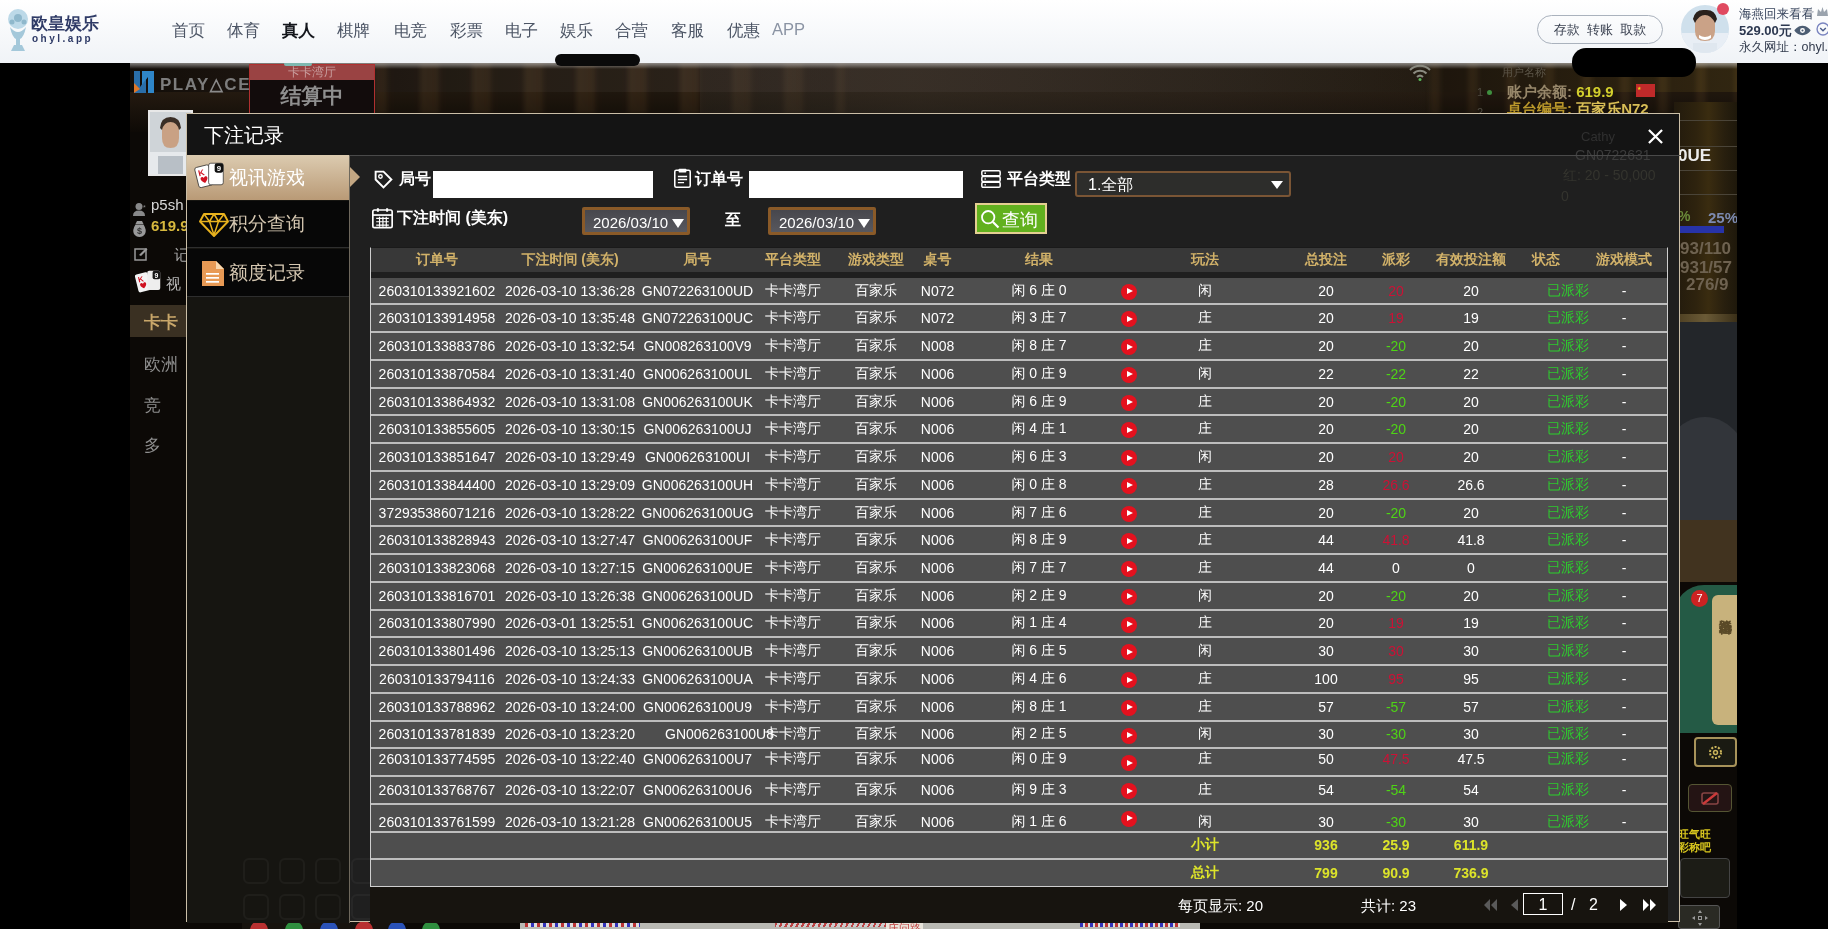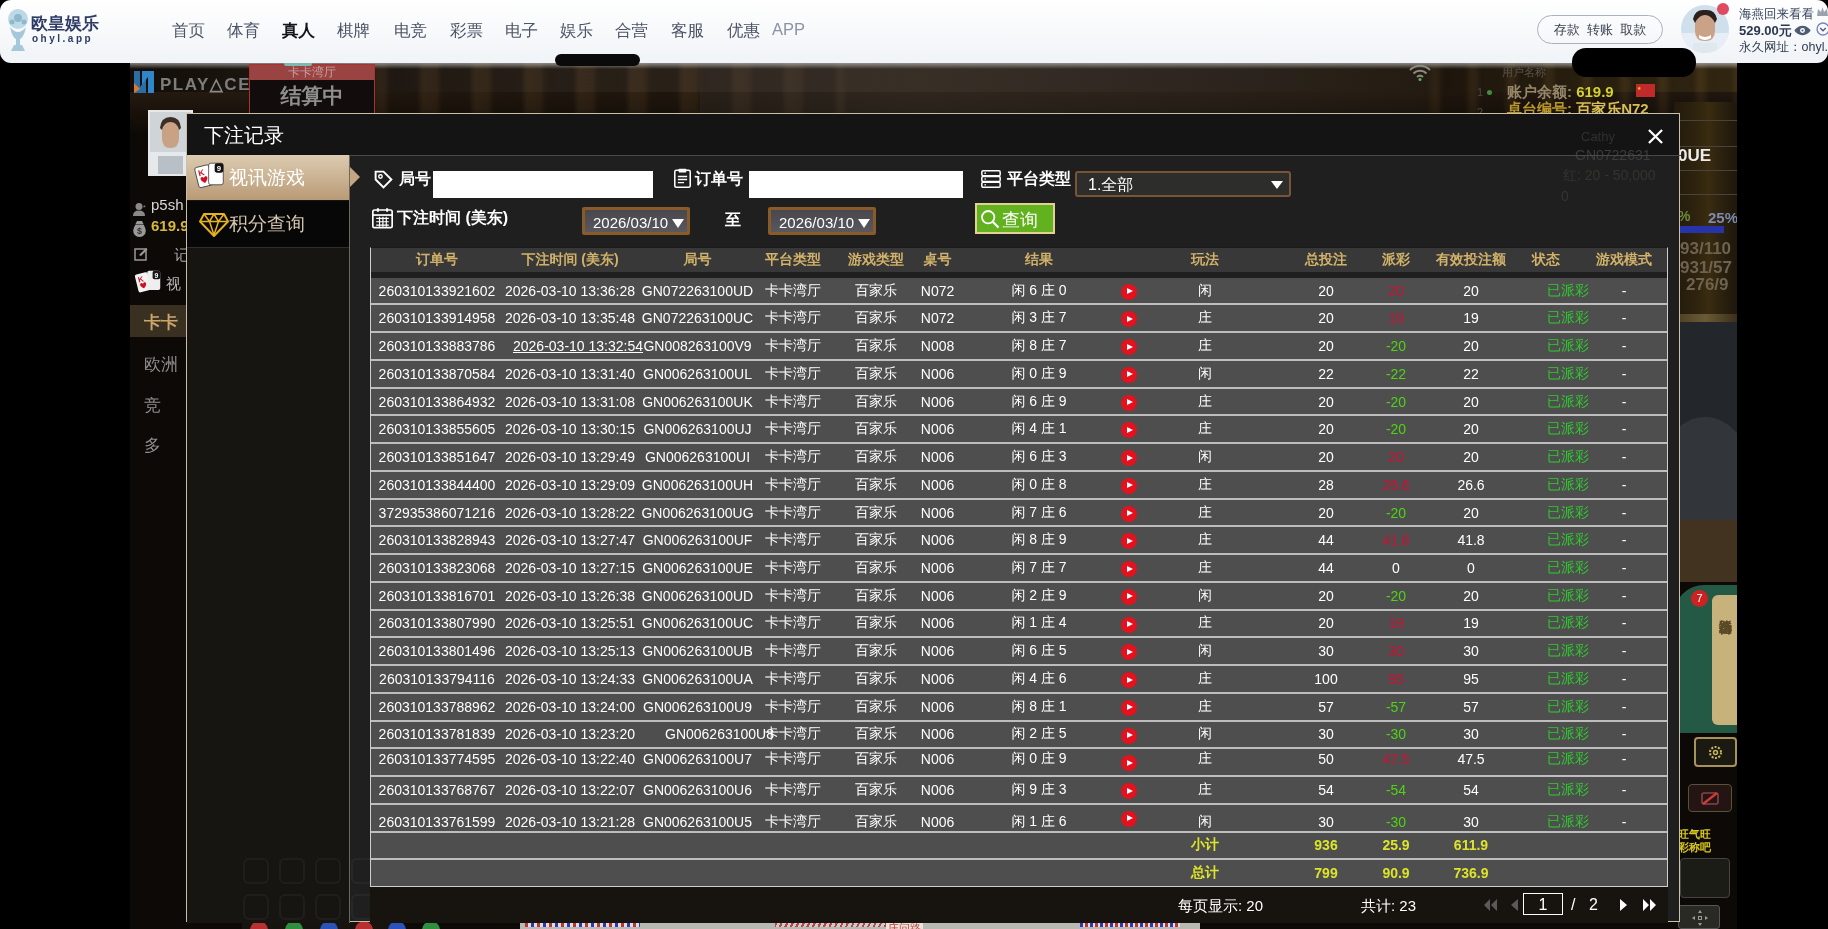--- a/index.html
+++ b/index.html
@@ -2,21 +2,21 @@
 <html><head>
 <meta charset="utf-8">
 <style>
   * { margin:0; padding:0; box-sizing:border-box; }
   html,body { width:1828px; height:929px; overflow:hidden; background:#000; font-family:"Liberation Sans", sans-serif; }
   .abs { position:absolute; }
   #stage { position:relative; width:1828px; height:929px; }
 
   
   #hdr { position:absolute; left:0; top:0; width:1828px; height:63px;
-    background:linear-gradient(#ffffff, #f0f3f7); z-index:30;border-radius:11px; }
+    background:linear-gradient(#ffffff, #f0f3f7); z-index:30; }
   .nav { position:absolute; top:20px; font-size:16.5px; color:#4c5565; }
   .logo-txt { position:absolute; left:31px; top:12px; font-size:17px; font-weight:bold; color:#2e3a66; }
   .logo-sub { position:absolute; left:32px; top:33px; font-size:10px; font-weight:bold; color:#2e3a66; letter-spacing:2.5px;}
 
   
   #game { position:absolute; left:130px; top:62px; width:1607px; height:867px; background:#0c0906; overflow:hidden; z-index:1;}
   .gtop { position:absolute; left:0; top:0; width:1607px; height:52px;
      background:linear-gradient(90deg,#120d08 0%, #1c1510 8%, #2c231a 25%, #332820 40%, #2e241c 55%, #271f16 70%, #221a10 82%, #302512 92%, #3a2d14 100%);}
   .gtop2 { position:absolute; left:0; top:30px; width:1607px; height:40px;
      background:linear-gradient(#241a10, #0e0a06);}
@@ -292,20 +292,30 @@
           <text x="26.5" y="10" font-size="9" font-weight="bold" fill="#fff" font-family="Liberation Sans">9</text>
         </svg>
       </div>
       <div class="tab" id="tab2">
           <div class="lbl">积分查询</div>
         <svg class="abs" style="left:12px;top:12px" width="30" height="24" viewBox="0 0 30 24">
           <path d="M5 1 L25 1 L29 8.5 L15 23 L1 8.5 Z" fill="none" stroke="#e8b21e" stroke-width="1.9" stroke-linejoin="round"></path>
           <path d="M1 8.5 L29 8.5 M5 1 L10.5 8.5 L15 1 L19.5 8.5 L25 1 M10.5 8.5 L15 22 L19.5 8.5" fill="none" stroke="#e8b21e" stroke-width="1.5" stroke-linejoin="round"></path>
         </svg>
       </div>
+      <div class="tab" id="tab3">
+          <div class="lbl">额度记录</div>
+        <svg class="abs" style="left:14px;top:11px" width="24" height="27" viewBox="0 0 24 27">
+          <path d="M1 1 L15 1 L23 9 L23 26 L1 26 Z" fill="#e89a55"></path>
+          <path d="M15 1 L15 9 L23 9 Z" fill="#f8d8b0"></path>
+          <rect x="5" y="13" width="13" height="1.7" fill="#fff"></rect>
+            <rect x="5" y="17" width="13" height="1.7" fill="#fff"></rect>
+            <rect x="5" y="21" width="13" height="1.7" fill="#fff"></rect>
+        </svg>
+      </div>
     </div>
 
     <div id="content"></div>
     <div class="abs" style="left:56px; top:744px; width:260px; height:64px; opacity:0.08;">
       <div class="abs" style="left:0; top:0; width:26px; height:26px; border:2px solid #888; border-radius:6px;"></div>
       <div class="abs" style="left:36px; top:0; width:26px; height:26px; border:2px solid #888; border-radius:6px;"></div>
       <div class="abs" style="left:72px; top:0; width:26px; height:26px; border:2px solid #888; border-radius:6px;"></div>
       <div class="abs" style="left:108px; top:0; width:26px; height:26px; border:2px solid #888; border-radius:6px;"></div>
       <div class="abs" style="left:0; top:36px; width:26px; height:26px; border:2px solid #888; border-radius:6px;"></div>
       <div class="abs" style="left:36px; top:36px; width:26px; height:26px; border:2px solid #888; border-radius:6px;"></div>
@@ -350,21 +360,21 @@
       <div class="flabel" style="left:210px; top:94px;">下注时间 (美东)</div>
       <div class="fselect dsel" style="left:395px; top:93px; width:108px; height:28px;">
           <span class="v" style="left:8px;top:4px;">2026/03/10</span>
           <span class="darr"></span>
         </div>
       <div class="flabel" style="left:538px; top:96px;">至</div>
       <div class="fselect dsel" style="left:581px; top:93px; width:108px; height:28px;">
           <span class="v" style="left:8px;top:4px;">2026/03/10</span>
           <span class="darr"></span>
         </div>
-      <div id="qbtn" style="left:788px; top:89px; width:80px; height:31px;">
+      <div id="qbtn" style="left:788px; top:89px; width:72px; height:31px;">
         <svg class="abs" style="left:3px;top:4px" width="20" height="20" viewBox="0 0 20 20">
             <circle cx="8.2" cy="8.2" r="6.2" fill="none" stroke="#fff" stroke-width="1.8"></circle>
             <path d="M13 13 L18.5 18.5" stroke="#fff" stroke-width="2.2"></path>
           </svg>
         <span style="position:absolute; left:25px; top:3px;">查询</span>
       </div>
 
       <div id="tbl">
           <div class="trow thead" style="top:0; height:27.73913043478261px">
             <div class="tcell" style="left:0px; width:132px;">订单号</div>
@@ -408,21 +418,21 @@
             <div class="pbtn" style="left:750px"></div>
             <div class="tcell" style="left:788px; width:92px;">庄</div>
             <div class="tcell" style="left:900px; width:110px;">20</div>
             <div class="tcell" style="left:990px; width:70px;"><span class="red">19</span></div>
             <div class="tcell" style="left:1060px; width:80px;">19</div>
             <div class="tcell" style="left:1140px; width:70px;"><span class="pay">已派彩</span></div>
             <div class="tcell" style="left:1210px; width:86px;">-</div>
           </div>
           <div class="trow tdata" style="top:83.21739130434783px; height:27.73913043478261px; ">
             <div class="tcell" style="left:0px; width:132px;">260310133883786</div>
-            <div class="tcell" style="left:140px; width:134px;text-decoration:underline;">2026-03-10 13:32:54</div>
+            <div class="tcell" style="left:132px; width:134px;">2026-03-10 13:32:54</div>
             <div class="tcell" style="left:266px; width:121px;">GN008263100V9</div>
             <div class="tcell" style="left:387px; width:70px;">卡卡湾厅</div>
             <div class="tcell" style="left:466px; width:78px;">百家乐</div>
             <div class="tcell" style="left:535px; width:63px;">N008</div>
             <div class="tcell" style="left:598px;width:140px;">闲 8 庄 7</div>
             <div class="pbtn" style="left:750px"></div>
             <div class="tcell" style="left:788px; width:92px;">庄</div>
             <div class="tcell" style="left:900px; width:110px;">20</div>
             <div class="tcell" style="left:990px; width:70px;"><span class="grn">-20</span></div>
             <div class="tcell" style="left:1060px; width:80px;">20</div>
@@ -568,21 +578,21 @@
             <div class="pbtn" style="left:750px"></div>
             <div class="tcell" style="left:788px; width:92px;">闲</div>
             <div class="tcell" style="left:900px; width:110px;">20</div>
             <div class="tcell" style="left:990px; width:70px;"><span class="grn">-20</span></div>
             <div class="tcell" style="left:1060px; width:80px;">20</div>
             <div class="tcell" style="left:1140px; width:70px;"><span class="pay">已派彩</span></div>
             <div class="tcell" style="left:1210px; width:86px;">-</div>
           </div>
           <div class="trow tdata" style="top:360.60869565217394px; height:27.73913043478261px; ">
             <div class="tcell" style="left:0px; width:132px;">260310133807990</div>
-            <div class="tcell" style="left:132px; width:134px;">2026-03-10 13:25:51</div>
+            <div class="tcell" style="left:132px; width:134px;">2026-03-01 13:25:51</div>
             <div class="tcell" style="left:266px; width:121px;">GN006263100UC</div>
             <div class="tcell" style="left:387px; width:70px;">卡卡湾厅</div>
             <div class="tcell" style="left:466px; width:78px;">百家乐</div>
             <div class="tcell" style="left:535px; width:63px;">N006</div>
             <div class="tcell" style="left:598px;width:140px;">闲 1 庄 4</div>
             <div class="pbtn" style="left:750px"></div>
             <div class="tcell" style="left:788px; width:92px;">庄</div>
             <div class="tcell" style="left:900px; width:110px;">20</div>
             <div class="tcell" style="left:990px; width:70px;"><span class="red">19</span></div>
             <div class="tcell" style="left:1060px; width:80px;">19</div>

